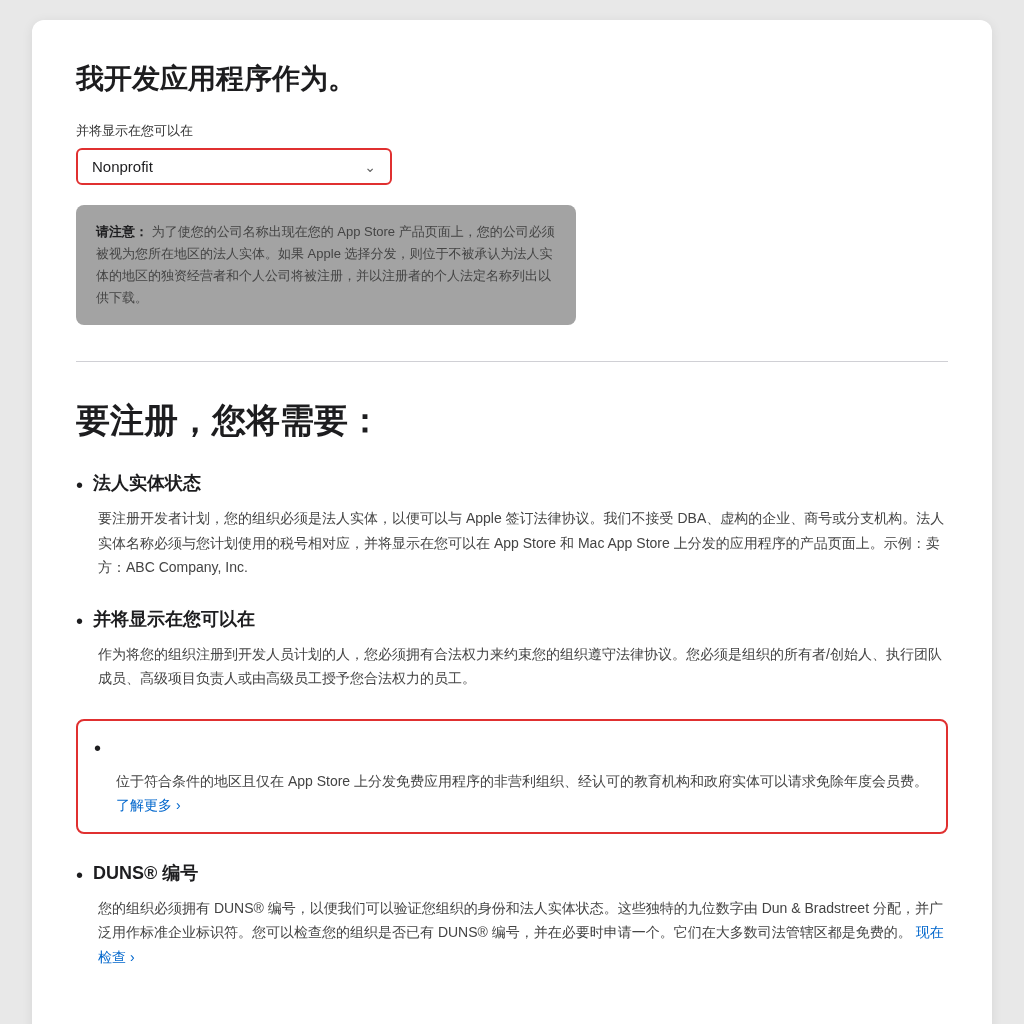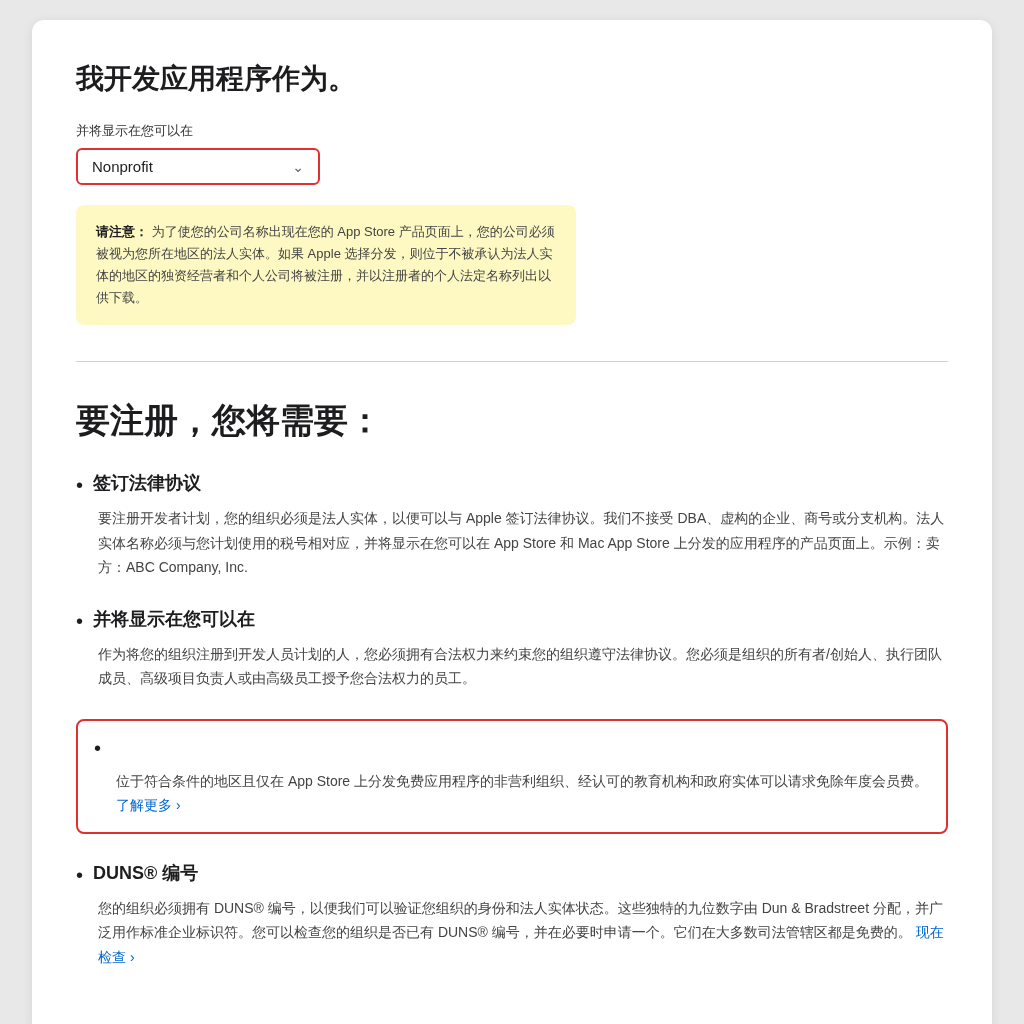--- a/index.html
+++ b/index.html
@@ -36,21 +36,21 @@
 
     .field-label {
       font-size: 13px;
       color: #333;
       margin-bottom: 8px;
     }
 
     .select-wrapper {
       position: relative;
       display: inline-block;
-      width: 244px;
+      width: 316px;
     }
 
     .select-box {
       display: flex;
       align-items: center;
       justify-content: space-between;
       border: 2px solid #e03030;
       border-radius: 6px;
       padding: 8px 14px;
       background: #fff;
@@ -62,21 +62,21 @@
       font-size: 15px;
       color: #1d1d1f;
     }
 
     .chevron-icon {
       font-size: 14px;
       color: #666;
     }
 
     .info-box {
-      background: #fef9c3;
+      background: #a3a3a3;
       border-radius: 8px;
       padding: 16px 20px;
       margin-top: 20px;
       max-width: 500px;
     }
 
     .info-box p {
       font-size: 13px;
       color: #444;
       line-height: 1.7;
@@ -185,21 +185,21 @@
 
   <hr class="divider">
 
   <div class="section2">
     <h2 class="section2-title">要注册，您将需要：</h2>
 
     <ul class="requirements-list" id="req-list">
     <li class="req-item">
         <div class="req-item-header">
           <span class="bullet">•</span>
-          <span class="req-title">签订法律协议</span>
+          <span class="req-title">法人实体状态</span>
         </div>
         <p class="req-desc">要注册开发者计划，您的组织必须是法人实体，以便可以与 Apple 签订法律协议。我们不接受 DBA、虚构的企业、商号或分支机构。法人实体名称必须与您计划使用的税号相对应，并将显示在您可以在 App Store 和 Mac App Store 上分发的应用程序的产品页面上。示例：卖方：ABC Company, Inc.</p>
       </li>
         <li class="req-item">
         <div class="req-item-header">
           <span class="bullet">•</span>
           <span class="req-title">并将显示在您可以在</span>
         </div>
         <p class="req-desc">作为将您的组织注册到开发人员计划的人，您必须拥有合法权力来约束您的组织遵守法律协议。您必须是组织的所有者/创始人、执行团队成员、高级项目负责人或由高级员工授予您合法权力的员工。</p>
       </li>

